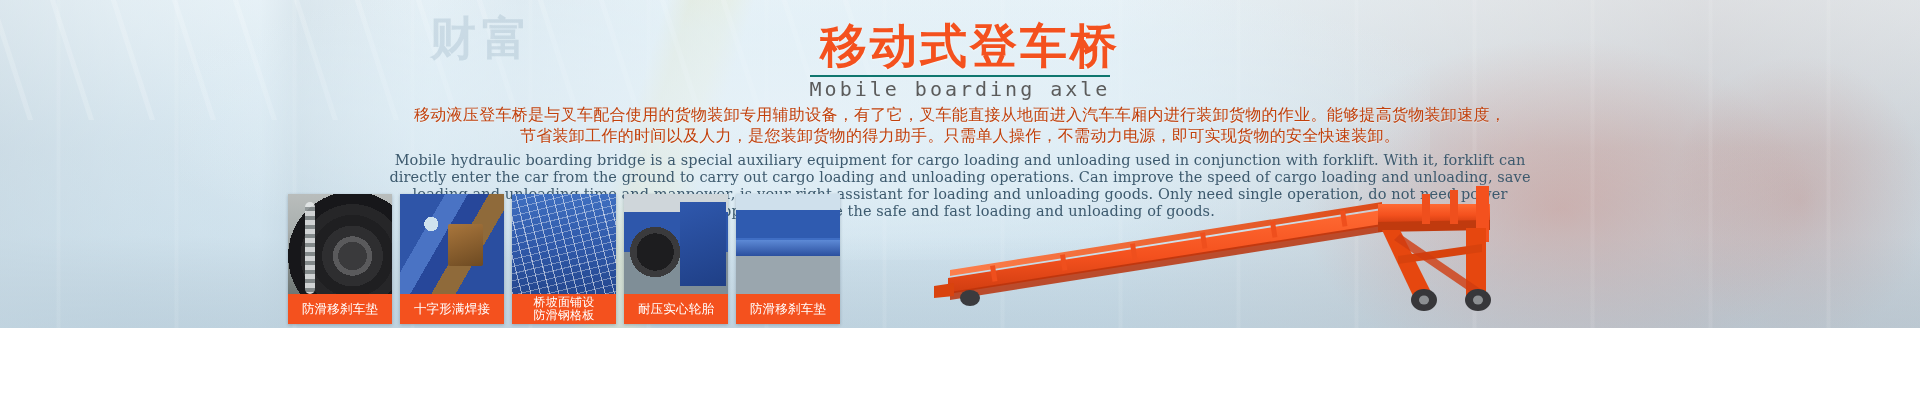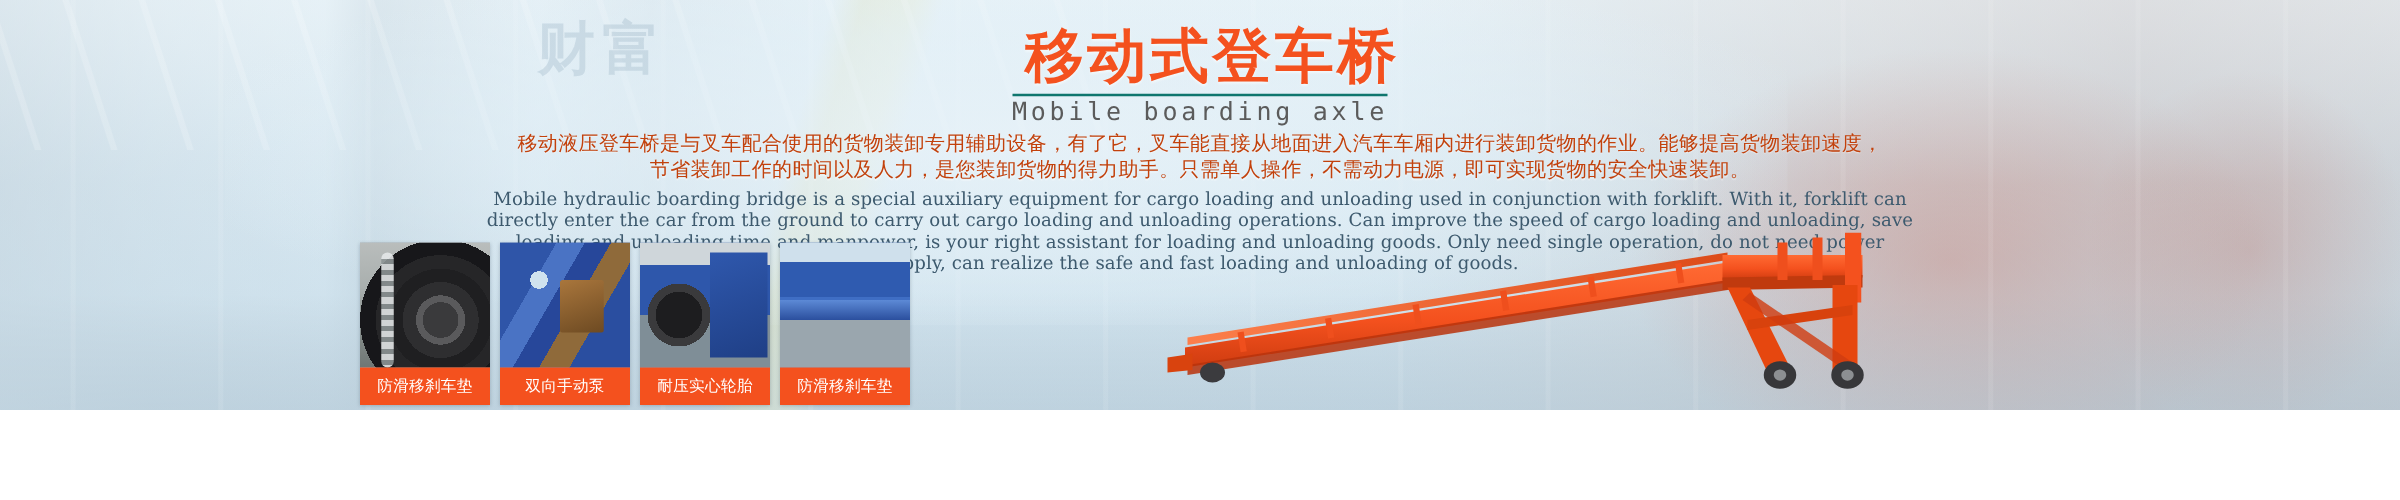--- a/index.html
+++ b/index.html
@@ -295,23 +295,32 @@
 
   <div class="thumbs">
 
     <div class="thumb">
       <div class="pic pic-tire"></div>
       <div class="cap">防滑移刹车垫</div>
     </div>
 
     <div class="thumb">
       <div class="pic pic-pump"></div>
-      <div class="cap">双向手动泵</div>
-    </div>
-
+      <div class="cap">十字形满焊接</div>
+    </div>
+
+    <div class="thumb">
+      <div class="pic pic-grate"></div>
+      <div class="cap two-line">
+        <span>
+          <span>桥坡面铺设</span><br>
+          <span>防滑钢格板</span>
+        </span>
+      </div>
+    </div>
 
     <div class="thumb">
       <div class="pic pic-wheel"></div>
       <div class="cap">耐压实心轮胎</div>
     </div>
 
 
     <div class="thumb">
       <div class="pic pic-weld"></div>
       <div class="cap">防滑移刹车垫</div>

